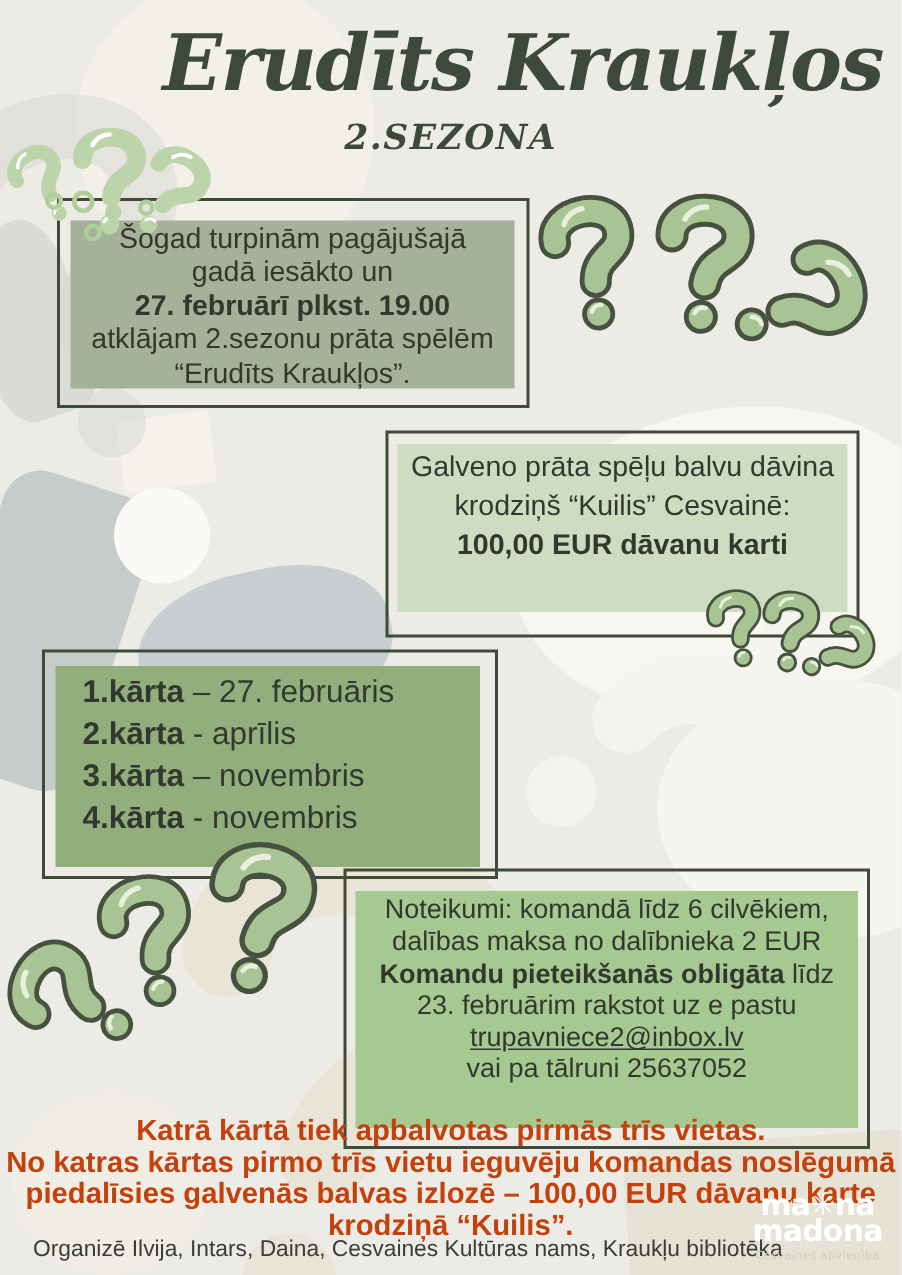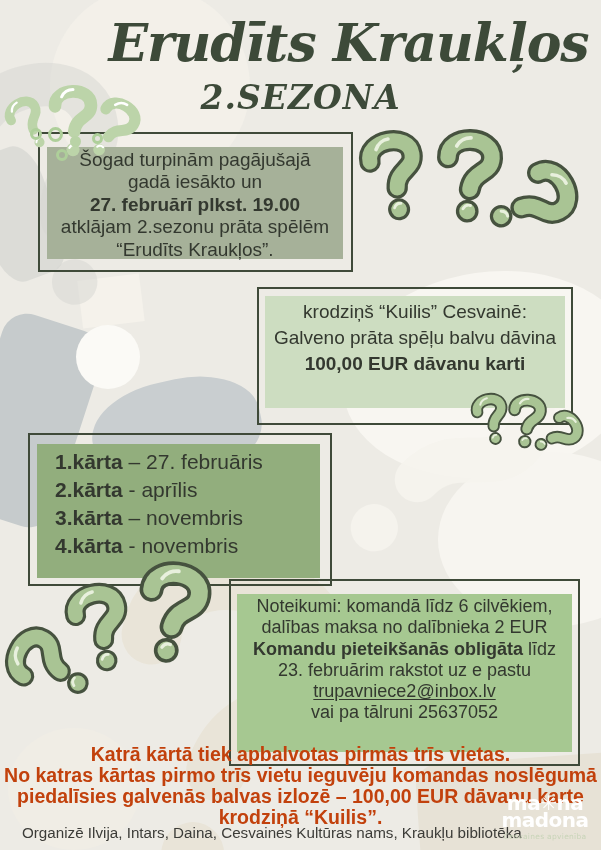--- a/index.html
+++ b/index.html
@@ -35,21 +35,21 @@
   .qm.sil{--outline:transparent; --shine:transparent; z-index:0;}
   
   .title{
     position:absolute; left:0; top:12px; width:100%; text-align:center; z-index:2;
     font-family:"DejaVu Serif", serif; font-style:italic; font-weight:700;
     font-size:52px; color:#3d4a39; letter-spacing:-1px; margin:0;padding-left:48px;
   }
   .subtitle{
     position:absolute; left:0; top:78px; width:100%; text-align:center; z-index:2;
     font-family:"DejaVu Serif", serif; font-style:italic; font-weight:700;
-    font-size:33px; color:#3d4a39; letter-spacing:1px;
+    font-size:23px; color:#3d4a39; letter-spacing:1px;
   }
   
   .box{position:absolute; z-index:2; box-sizing:border-box;}
   .box .frame{position:absolute; border:2.5px solid #3f4a39; pointer-events:none;}
   .box-intro{left:47px; top:147px; width:296px; height:112px; background:#a6b199; text-align:center; font-size:19px; line-height:22.4px; padding-top:2px;}
   .box-intro .frame{inset:-15px -10px -13px -9px;}
   .box-prize{left:265px; top:296px; width:300px; height:112px; background:#cdddc1; text-align:center; font-size:19px; line-height:26px; padding-top:3px;}
   .box-prize .frame{inset:-9px -8px -17px -8px;}
   .box-rounds{left:37px; top:444px; width:283px; height:134px; background:#92ae7d; text-align:left; font-size:21px; line-height:28px; padding:4px 0 0 18px;}
   .box-rounds .frame{inset:-11px -12px -8px -9px;}
@@ -163,22 +163,22 @@
     <div class="frame"></div>
     <div class="ln">Šogad turpinām pagājušajā</div>
     <div class="ln">gadā iesākto un</div>
     <div class="ln b">27. februārī plkst. 19.00</div>
     <div class="ln">atklājam 2.sezonu prāta spēlēm</div>
     <div class="ln">“Erudīts Kraukļos”.</div>
   </section>
 
   <section class="box box-prize">
     <div class="frame"></div>
+    <div class="ln">Galveno prāta spēļu balvu dāvina</div>
     <div class="ln">krodziņš “Kuilis” Cesvainē:</div>
-    <div class="ln">Galveno prāta spēļu balvu dāvina</div>
     <div class="ln b">100,00 EUR dāvanu karti</div>
   </section>
 
   <section class="box box-rounds">
     <div class="frame"></div>
     <div class="ln"><span class="b">1.kārta</span> <span>– 27. februāris</span></div>
     <div class="ln"><span class="b">2.kārta</span> <span>- aprīlis</span></div>
     <div class="ln"><span class="b">3.kārta</span> <span>– novembris</span></div>
     <div class="ln"><span class="b">4.kārta</span> <span>- novembris</span></div>
   </section>

